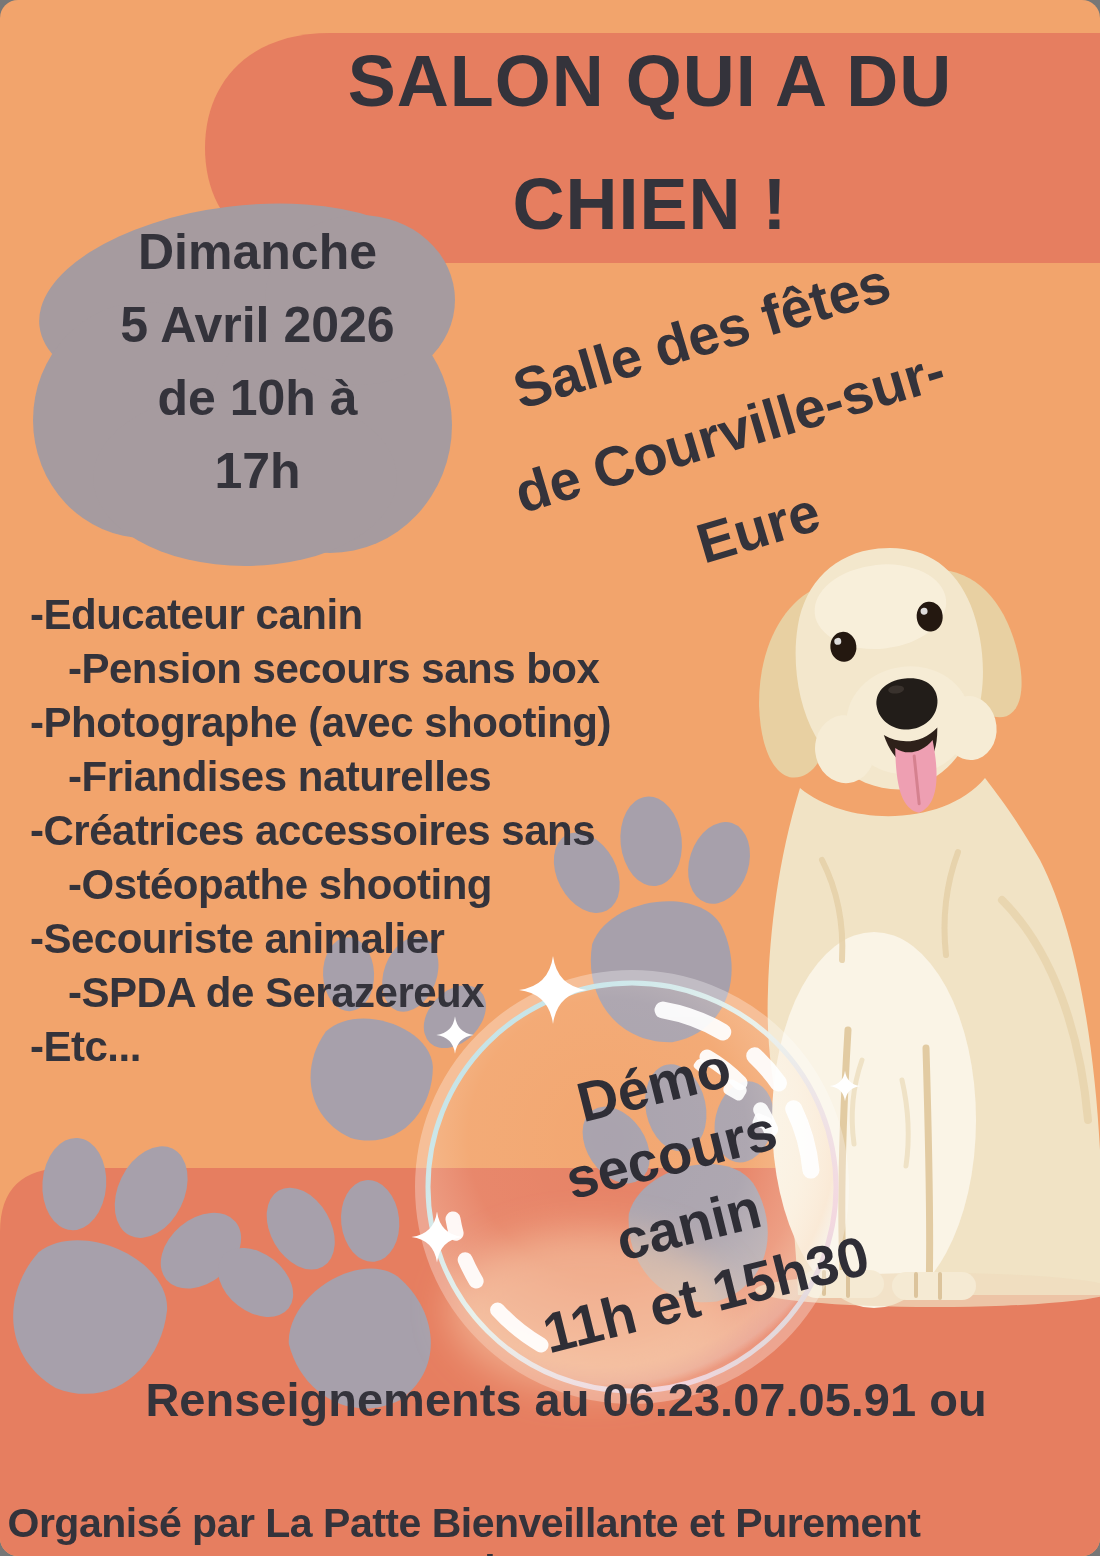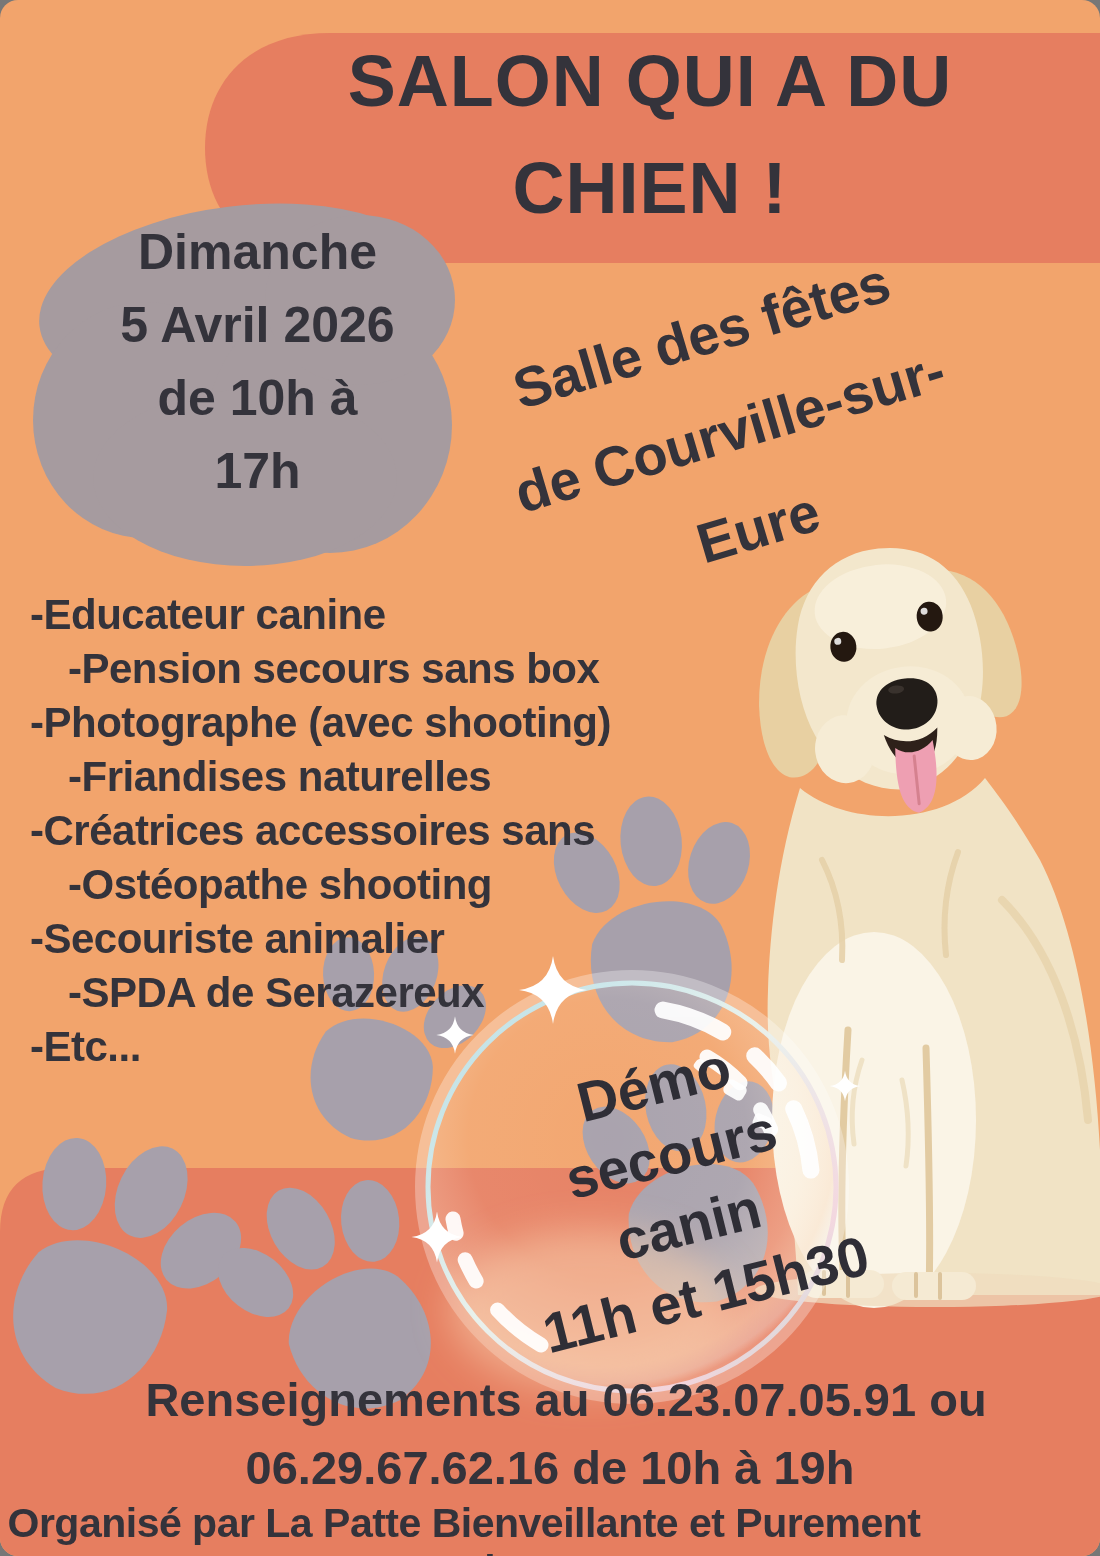--- a/index.html
+++ b/index.html
@@ -6,21 +6,21 @@
   html,body { background:#777; }
   .poster {
     position:relative; width:1100px; height:1556px; overflow:hidden;
     background:#F2A46C;
     font-family:"Liberation Sans", sans-serif;
     font-weight:700; color:#34333B;border-radius:18px;
   }
   svg.bg-art { position:absolute; left:0; top:0; width:1100px; height:1556px; }
   .txt { position:absolute; z-index:5; }
   .title { left:210px; top:40px; width:880px; text-align:center; font-size:72px; letter-spacing:1px; line-height:1.15; }
-  .title-l2 { margin-top:24px; }
+  .title-l2 { margin-top:40px; }
   .date-badge { left:65px; top:216px; width:385px; text-align:center; font-size:50px; line-height:73px; }
   .venue { left:385px; top:282px; width:690px; text-align:center; font-size:56px; line-height:100px;
            transform:rotate(-16.5deg); transform-origin:50% 50%; }
   .vendors { left:30px; top:588px; font-size:42px; line-height:54px; letter-spacing:-0.5px; }
   .vendors .indent { padding-left:38px; }
   .bubble-label { left:415px; top:1046px; width:530px; text-align:center; font-size:56px; line-height:72px;
                   transform:rotate(-14deg); transform-origin:50% 50%; color:#2F2E36; }
   .footer-1 { left:16px; top:1372px; width:1100px; text-align:center; font-size:47px; }
   .footer-2 { left:0; top:1440px; width:1100px; text-align:center; font-size:47px; }
   .footer-3 { left:0; top:1500px; width:928px; text-align:center; font-size:41px; letter-spacing:-0.5px; }
@@ -160,35 +160,34 @@
     <div>17h</div>
   </div>
 
   <div class="txt venue">
     <div>Salle des fêtes</div>
     <div>de Courville-sur-</div>
     <div>Eure</div>
   </div>
 
   <div class="txt vendors">
-    <div>-Educateur canine</div>
+    <div>-Educateur canin</div>
     <div class="indent">-Pension secours sans box</div>
     <div>-Photographe (avec shooting)</div>
     <div class="indent">-Friandises naturelles</div>
     <div>-Créatrices accessoires sans</div>
     <div class="indent">-Ostéopathe shooting</div>
     <div>-Secouriste animalier</div>
     <div class="indent">-SPDA de Serazereux</div>
     <div>-Etc...</div>
   </div>
 
   <div class="txt bubble-label">
     <div>Démo</div>
     <div>secours</div>
     <div>canin</div>
     <div>11h et 15h30</div>
   </div>
 
   <div class="txt footer-1">Renseignements au 06.23.07.05.91 ou</div>
-  <div class="txt footer-2">06.29.67.62.16 de 10h à 19h</div>
   <div class="txt footer-3">Organisé par La Patte Bienveillante et Purement Canin</div>
 
 </div>
 
 </body></html>

